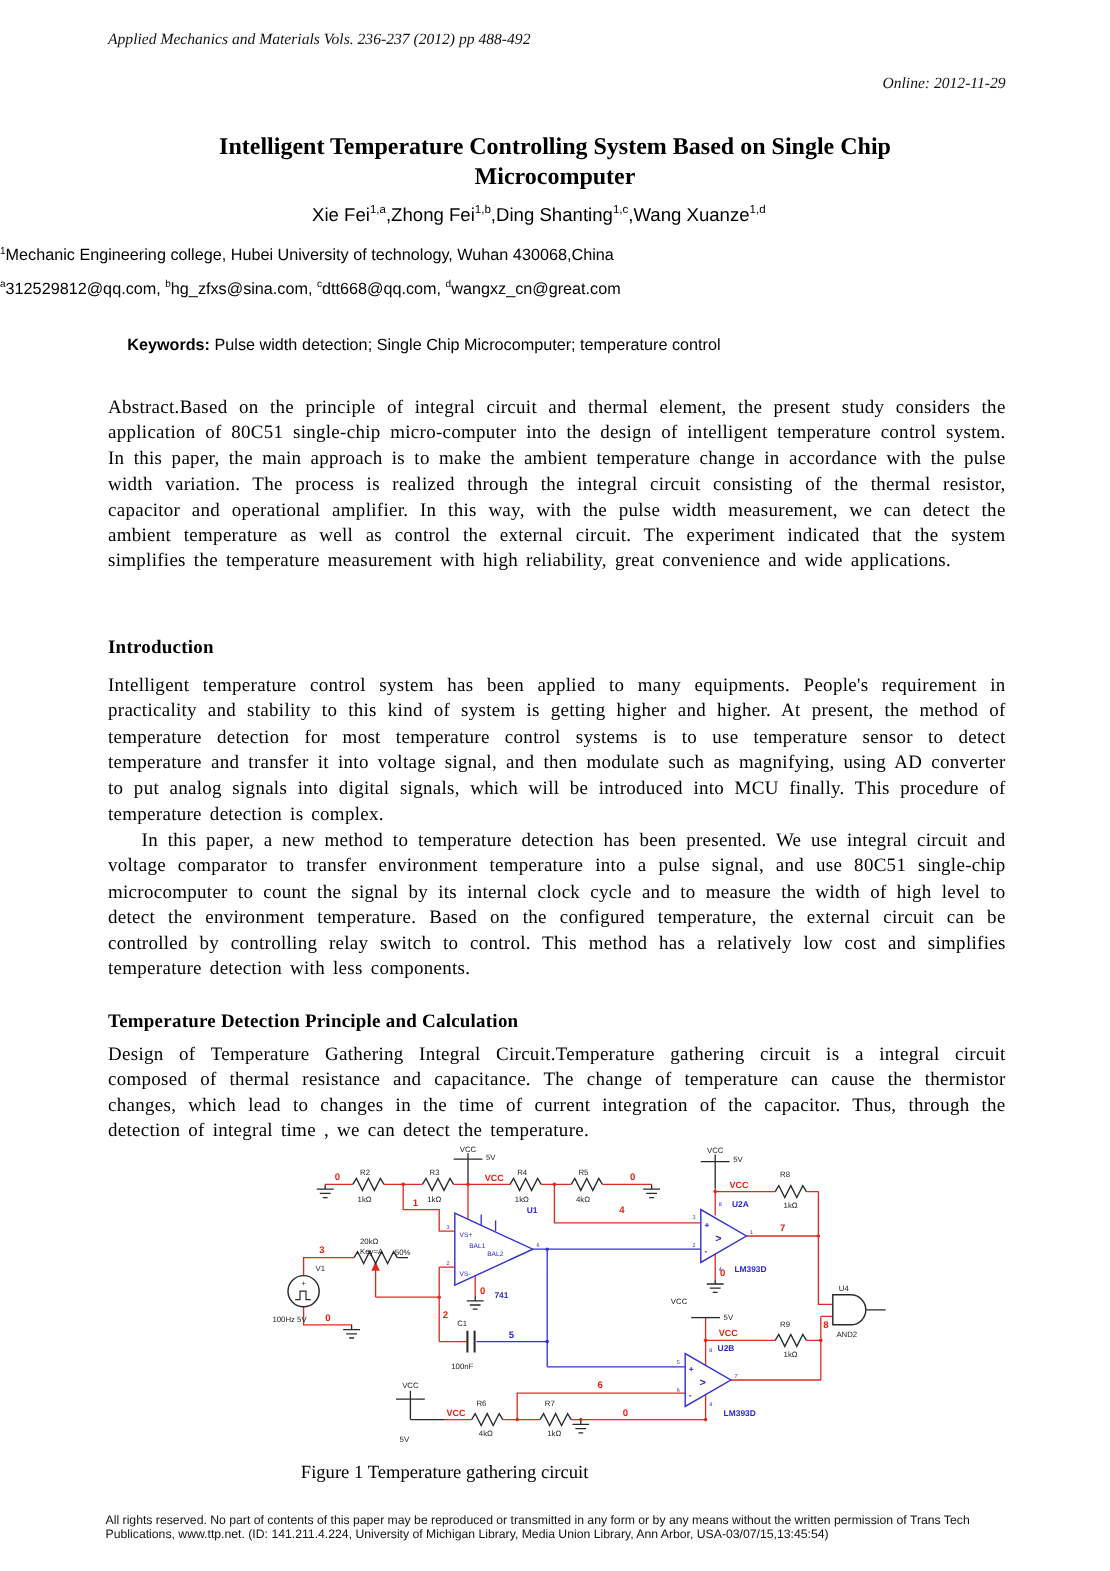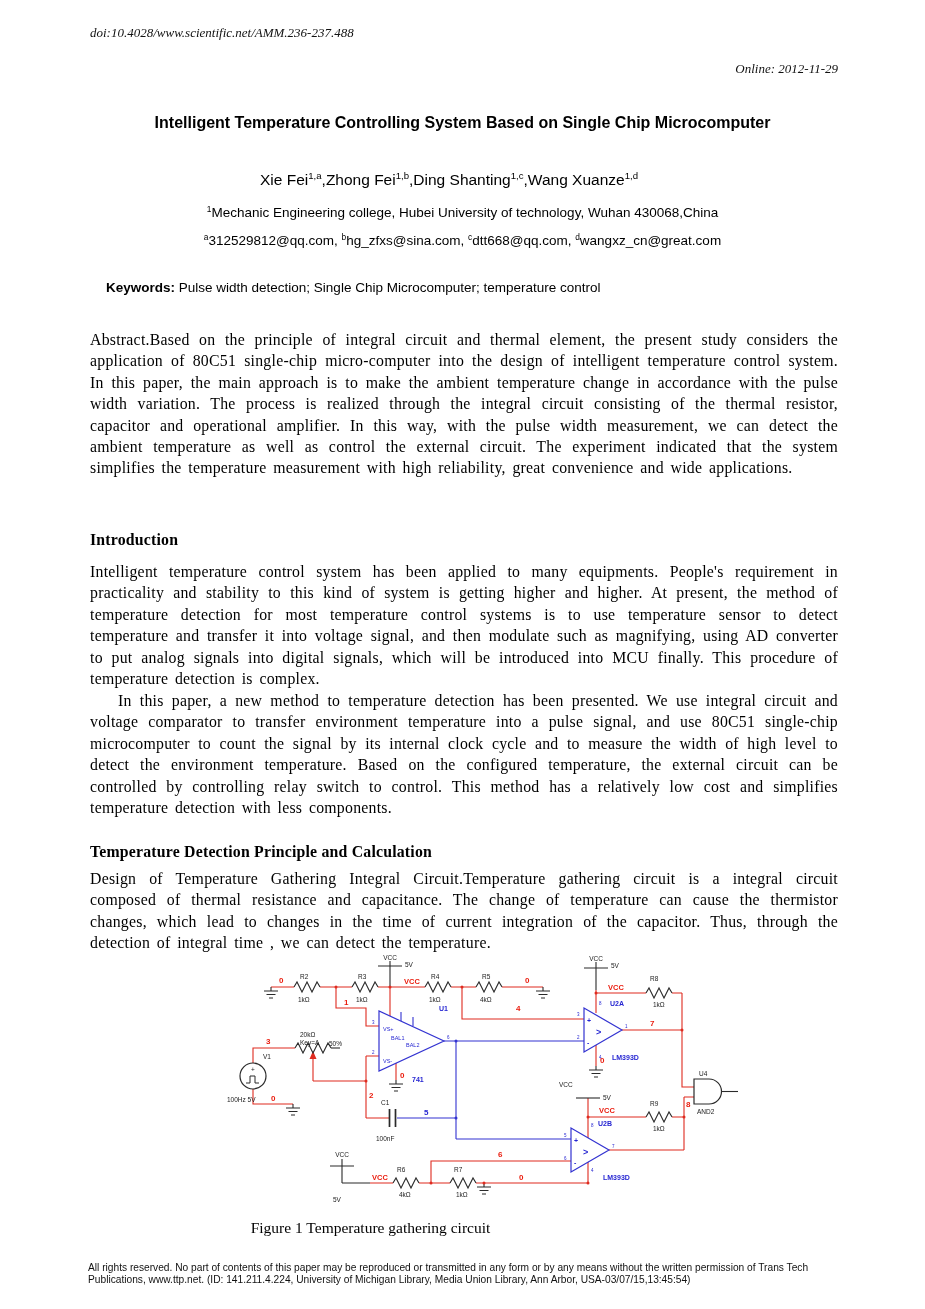--- a/index.html
+++ b/index.html
@@ -6,23 +6,23 @@
   body{
     width:925px;height:1309px;position:relative;background:#ffffff;
     font-family:"Liberation Serif",serif;color:#000;overflow:hidden;
   }
   .abs{position:absolute;}
   
   .hdr{left:90px;top:24px;width:748px;font-style:italic;font-size:13px;line-height:17.5px;color:#111;}
   .hdr .online{position:absolute;right:0;top:0;margin-top:36px;}
   
   .title{left:0;top:110px;width:925px;text-align:center;}
-  .title .t{font-family:Liberation Sans, sans-serif;font-weight:bold;font-size:16px;line-height:25px;max-width:655px;margin:0 auto;}
+  .title .t{font-family:Liberation Serif, serif;font-weight:bold;font-size:20px;line-height:25px;max-width:655px;margin:0 auto;}
   .authors{left:0;top:171px;width:898px;text-align:center;font-family:"Liberation Sans",sans-serif;font-size:15.5px;}
-  .affil,.emails{left:0;width:925px;text-align:center;font-family:"Liberation Sans",sans-serif;font-size:13.5px;}
+  .affil,.emails{left:0;width:925px;font-family:"Liberation Sans",sans-serif;font-size:13.5px;}
   .affil{top:205px;}
   .emails{top:233px;}
   sup{font-size:62%;vertical-align:super;line-height:0;}
   
   .kw{left:90px;top:280px;width:748px;font-family:"Liberation Sans",sans-serif;font-size:13.5px;}
   .kw b{font-weight:bold;padding-left:16px;}
   
   .bodyp{width:748px;left:90px;font-size:15.8px;line-height:21.4px;text-align:justify;letter-spacing:0.25px;word-spacing:2.5px;margin:0;}
   .lead{font-weight:normal;margin-top:26px;}
   .head{left:90px;font-size:15.8px;font-weight:bold;letter-spacing:0.2px;}
@@ -44,21 +44,21 @@
   .wk{stroke:#2a2a2a;stroke-width:1.1;fill:none;}
   .tri{stroke:#3333d1;stroke-width:1.2;fill:#fff;}
   .blk{stroke:#2a2a2a;stroke-width:1.2;fill:#fff;}
   
   .foot{left:88px;top:1262px;width:752px;font-family:"Liberation Sans",sans-serif;font-size:10.2px;line-height:12.3px;color:#111;}
 </style>
 </head>
 <body>
 
 <div class="abs hdr">
-  <div>doi:10.4028/www.scientific.net/AMM.236-237.488</div>
+  <div>Applied Mechanics and Materials Vols. 236-237 (2012) pp 488-492</div>
   <div class="online">Online: 2012-11-29</div>
 </div>
 
 <div class="abs title">
   <div class="t">Intelligent Temperature Controlling System Based on Single Chip Microcomputer</div>
 </div>
 
 <div class="abs authors">
   <span><span>Xie Fei</span><sup>1,a</sup></span><span><span>,Zhong Fei</span><sup>1,b</sup></span><span><span>,Ding Shanting</span><sup>1,c</sup></span><span><span>,Wang Xuanze</span><sup>1,d</sup></span>
 </div>

